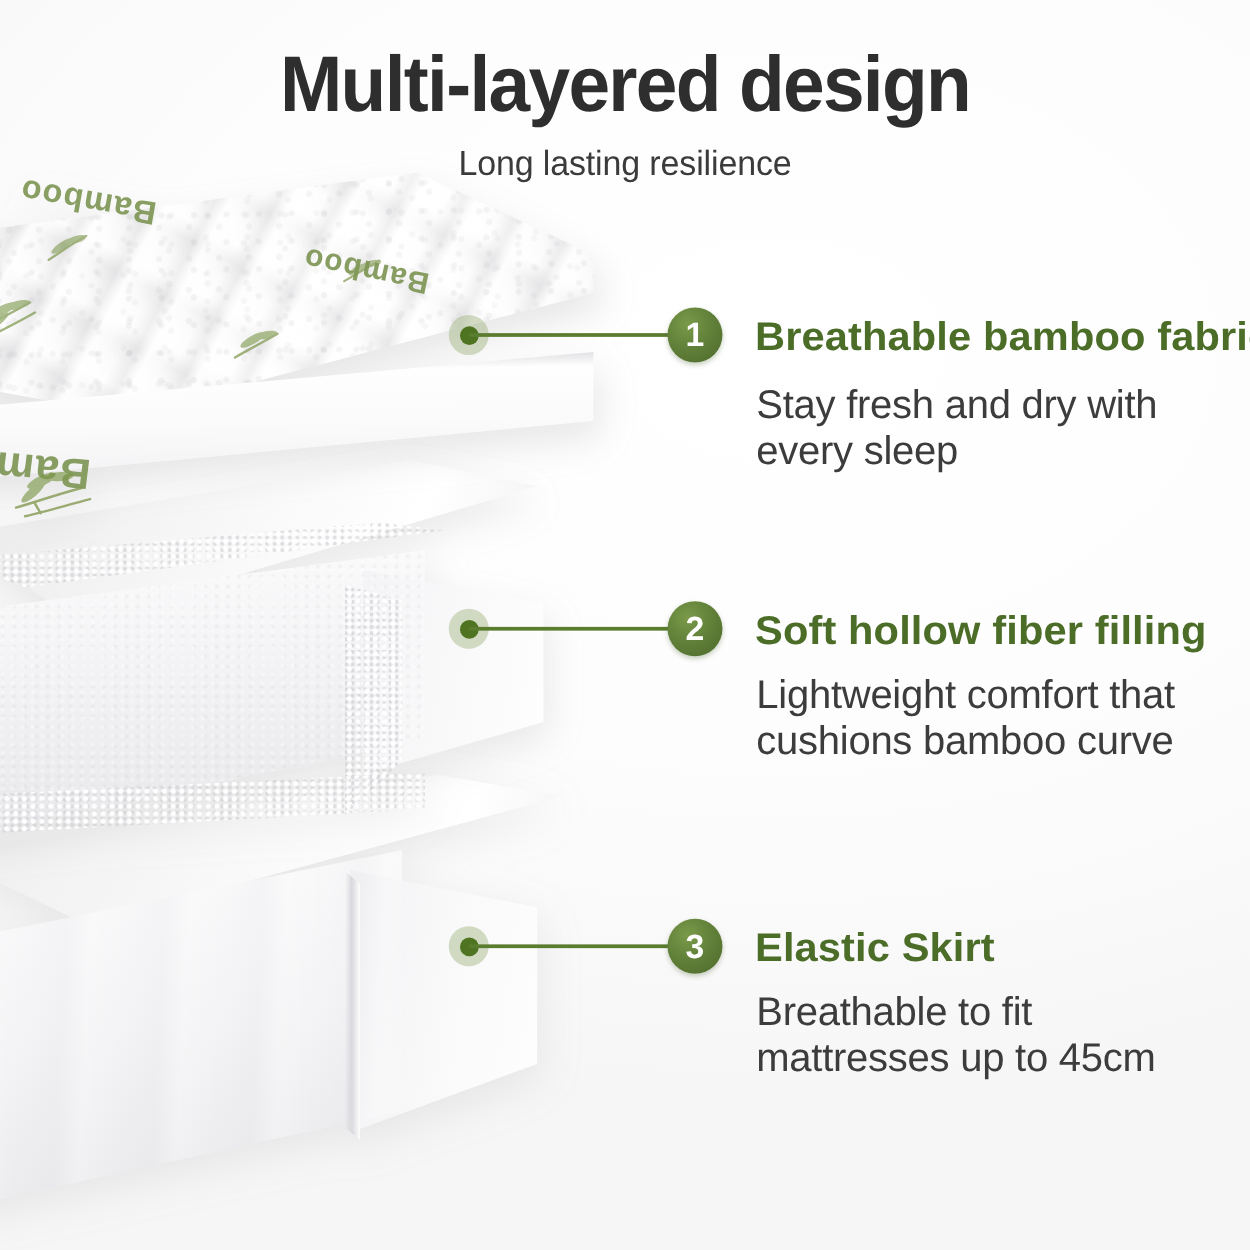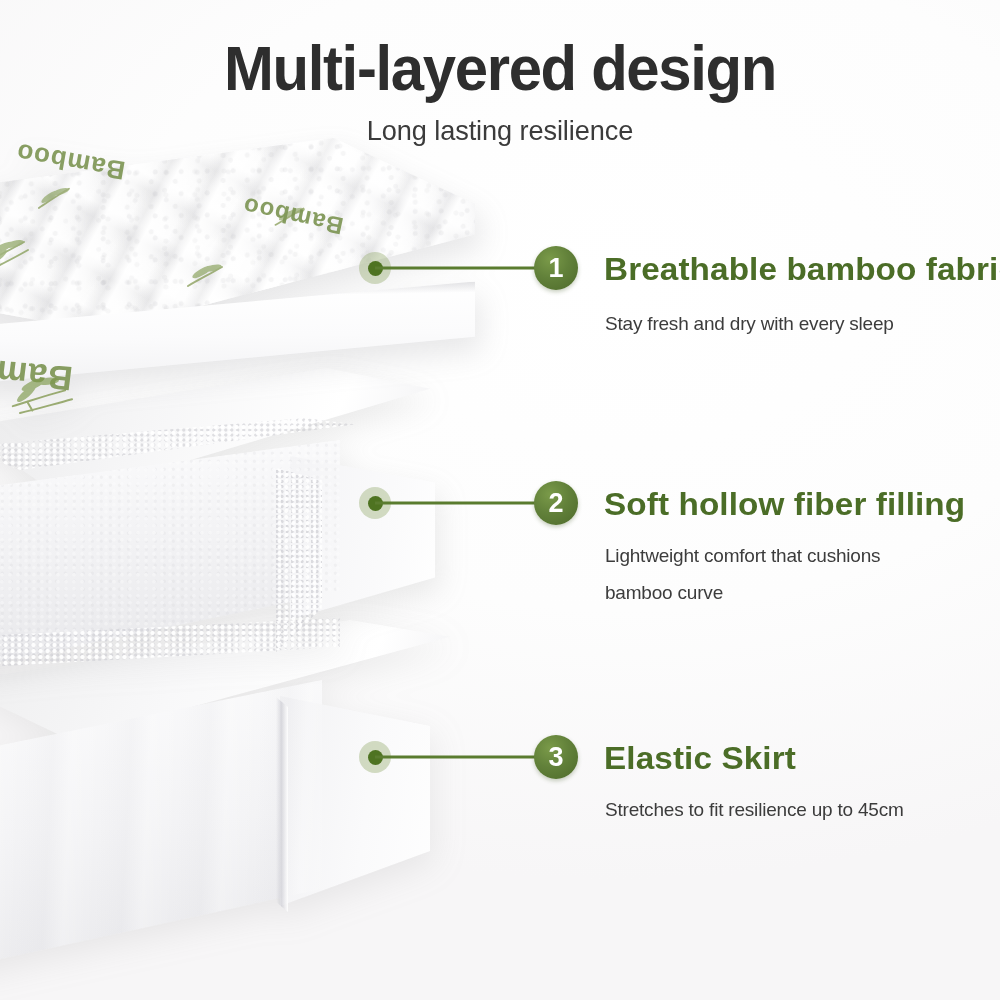--- a/index.html
+++ b/index.html
@@ -390,21 +390,21 @@
     color: #4b6d27;
     letter-spacing: 0.1px;
     white-space: nowrap;
     transform: scaleX(1.04);
     transform-origin: left center;
   }
   .callout-body {
     position: absolute;
     font-family: "Liberation Sans", sans-serif;
     font-weight: normal;
-    font-size: 19px;
+    font-size: 32px;
     line-height: 37px;
     color: #3c3c3c;
     letter-spacing: -0.2px;
     max-width: 400px;
   }
 </style>
 </head>
 <body>
 
 <div id="page">
@@ -519,16 +519,16 @@
     <span class="badge" style="left:556px; top:503px;">2</span>
     <span class="callout-heading" style="left:604px; top:485px;">Soft hollow fiber filling</span>
     <span class="callout-body" style="left:605px; top:537px; width:335px;">Lightweight comfort that cushions bamboo curve</span>
   </div>
 
   <div class="callout">
     <span class="marker-dot" style="left:375px; top:757px;"></span>
     <span class="connector" style="left:375px; top:757px; width:180px;"></span>
     <span class="badge" style="left:556px; top:757px;">3</span>
     <span class="callout-heading" style="left:604px; top:739px;">Elastic Skirt</span>
-    <span class="callout-body" style="left:605px; top:791px; width:340px;">Stretches to fit resilience up to 45cm</span>
+    <span class="callout-body" style="left:605px; top:791px; width:340px;">Breathable to fit mattresses up to 45cm</span>
   </div>
 
 </div>
 
 </body></html>

